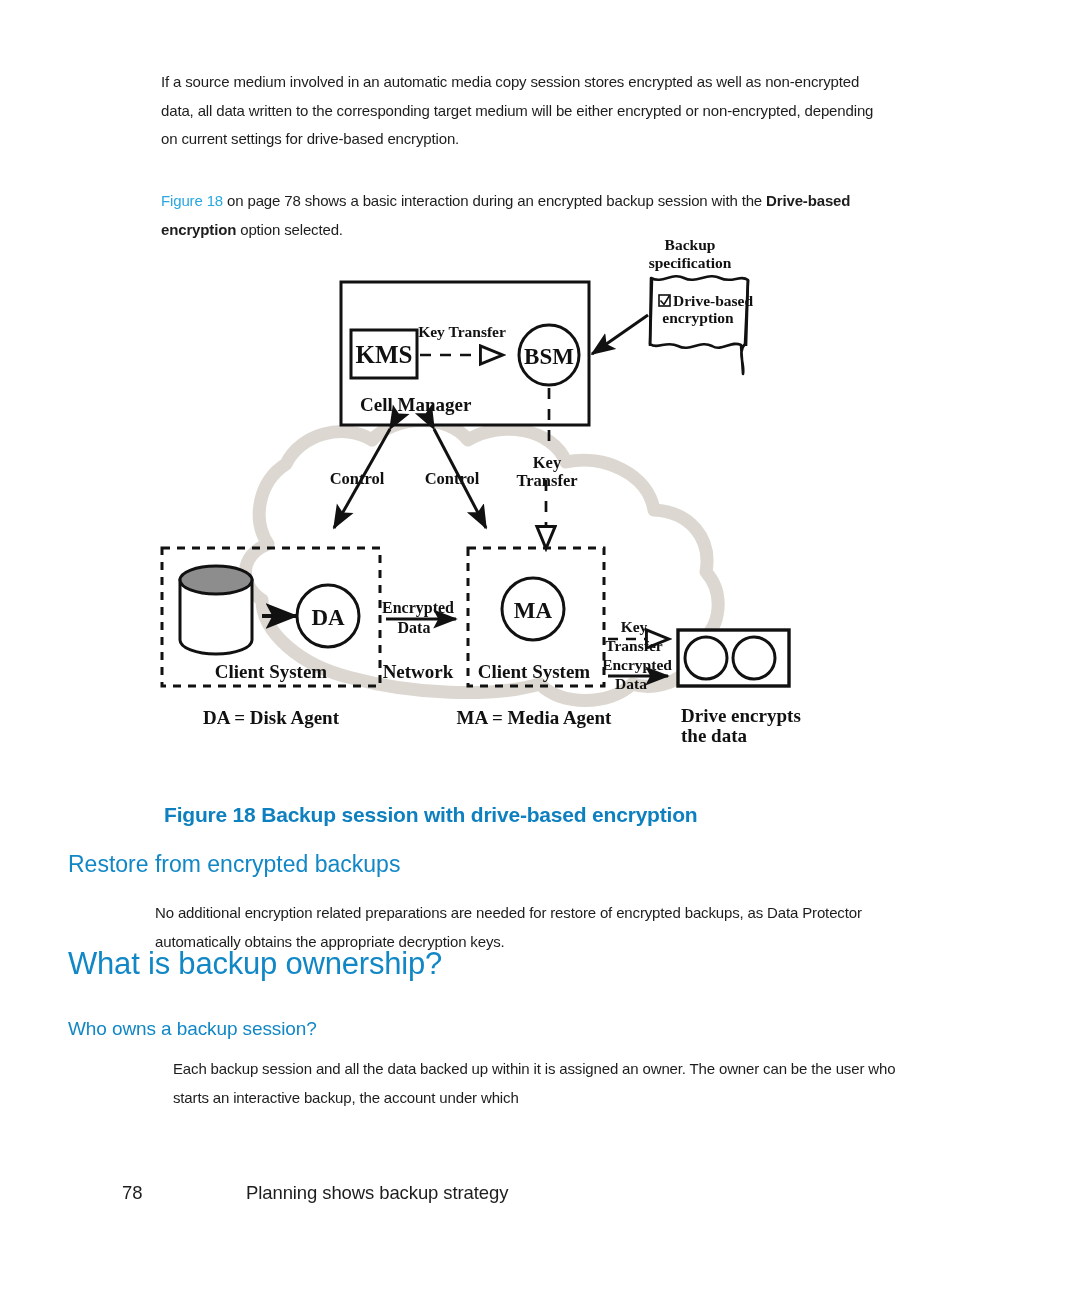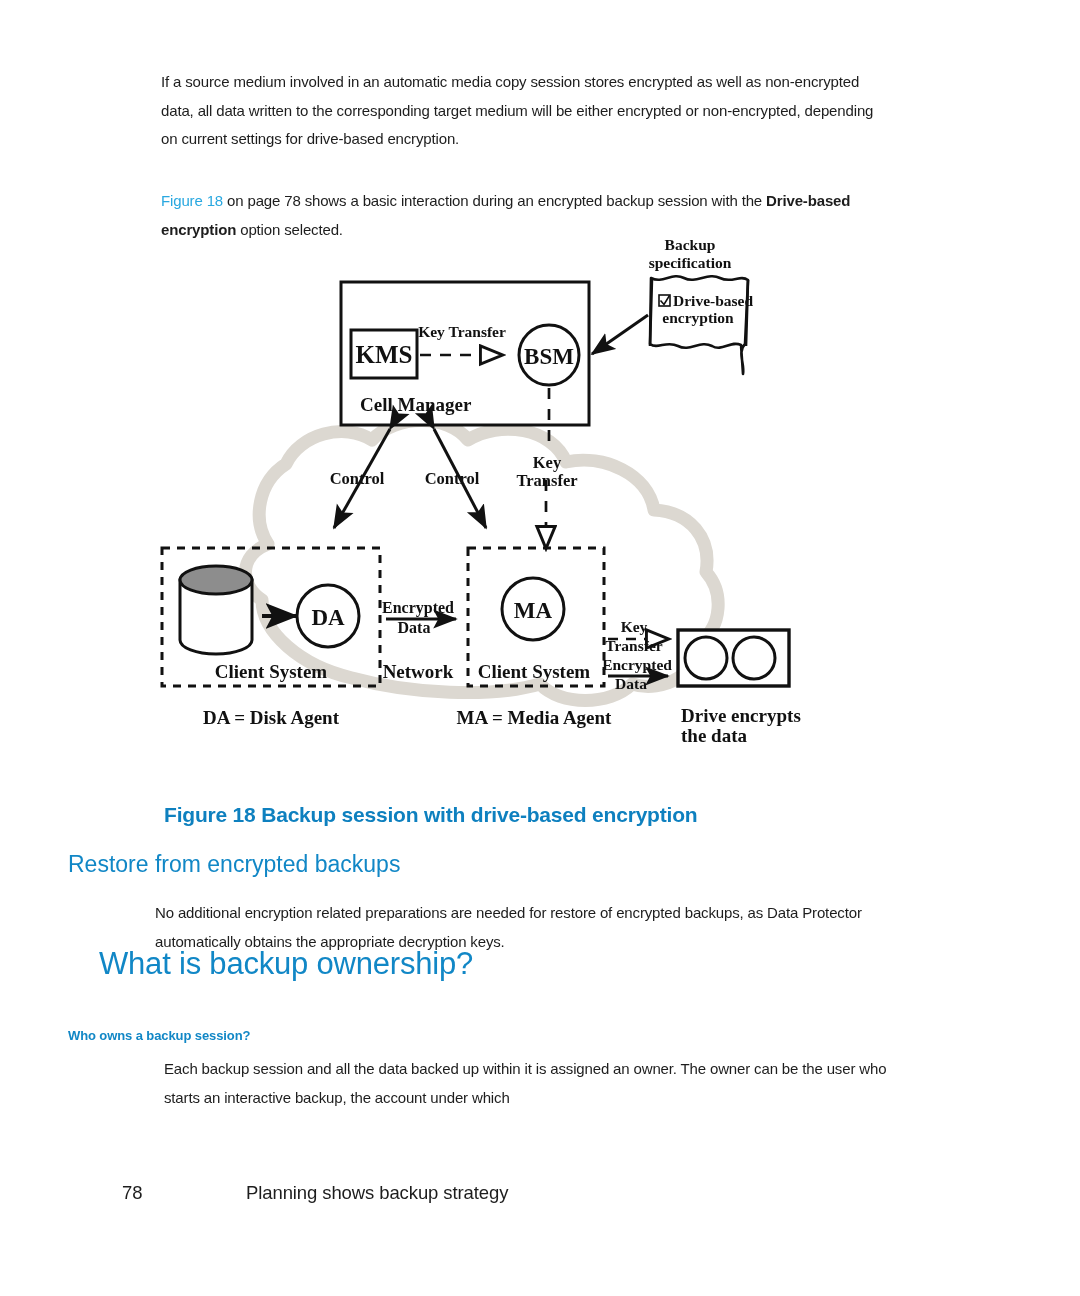--- a/index.html
+++ b/index.html
@@ -50,25 +50,24 @@
     position: absolute;
     color: #1187c6;
     font-weight: 400;
     font-size: 31px;
     letter-spacing: -0.2px;
     white-space: nowrap;
   }
   .h3 {
     position: absolute;
     color: #1187c6;
-    font-weight: 700;
-    font-size: 13px;
+    font-weight: 400;
+    font-size: 19px;
     letter-spacing: -0.1px;
     white-space: nowrap;
-    margin-top: 10px;
   }
 
   
   .footer-num, .footer-txt {
     position: absolute;
     font-size: 18.5px;
     color: #1d1d1d;
     letter-spacing: -0.1px;
     white-space: nowrap;
     margin-left: 28px;
@@ -241,20 +240,20 @@
   <text x="681" y="514" font-family="'Liberation Serif', serif" font-size="19" font-weight="700" fill="#111">the data</text>
 </svg>
 </div>
 
 <div class="fig-caption" style="left:164px; top:803px;text-align:center;">Figure 18 Backup session with drive-based encryption</div>
 
 <div class="h2" style="left:68px; top:851px;">Restore from encrypted backups</div>
 
 <div class="para" style="left:155px; top:868px; width:724px;margin-top:31px;">No additional encryption related preparations are needed for restore of encrypted backups, as Data Protector automatically obtains the appropriate decryption keys.</div>
 
-<div class="h1" style="left:68px; top:946px;margin-left:31px;">What is backup ownership?</div>
+<div class="h1" style="left:68px; top:946px;">What is backup ownership?</div>
 
 <div class="h3" style="left:68px; top:1018px;">Who owns a backup session?</div>
 
-<div class="para" style="left:164px; top:1055px; width:728px;">Each backup session and all the data backed up within it is assigned an owner. The owner can be the user who starts an interactive backup, the account under which</div>
+<div class="para" style="left:173px; top:1055px; width:728px;">Each backup session and all the data backed up within it is assigned an owner. The owner can be the user who starts an interactive backup, the account under which</div>
 
 <div class="footer-num" style="left:94px; top:1182px;">78</div>
 <div class="footer-txt" style="left:218px; top:1182px;">Planning shows backup strategy</div>
 
 </body></html>

